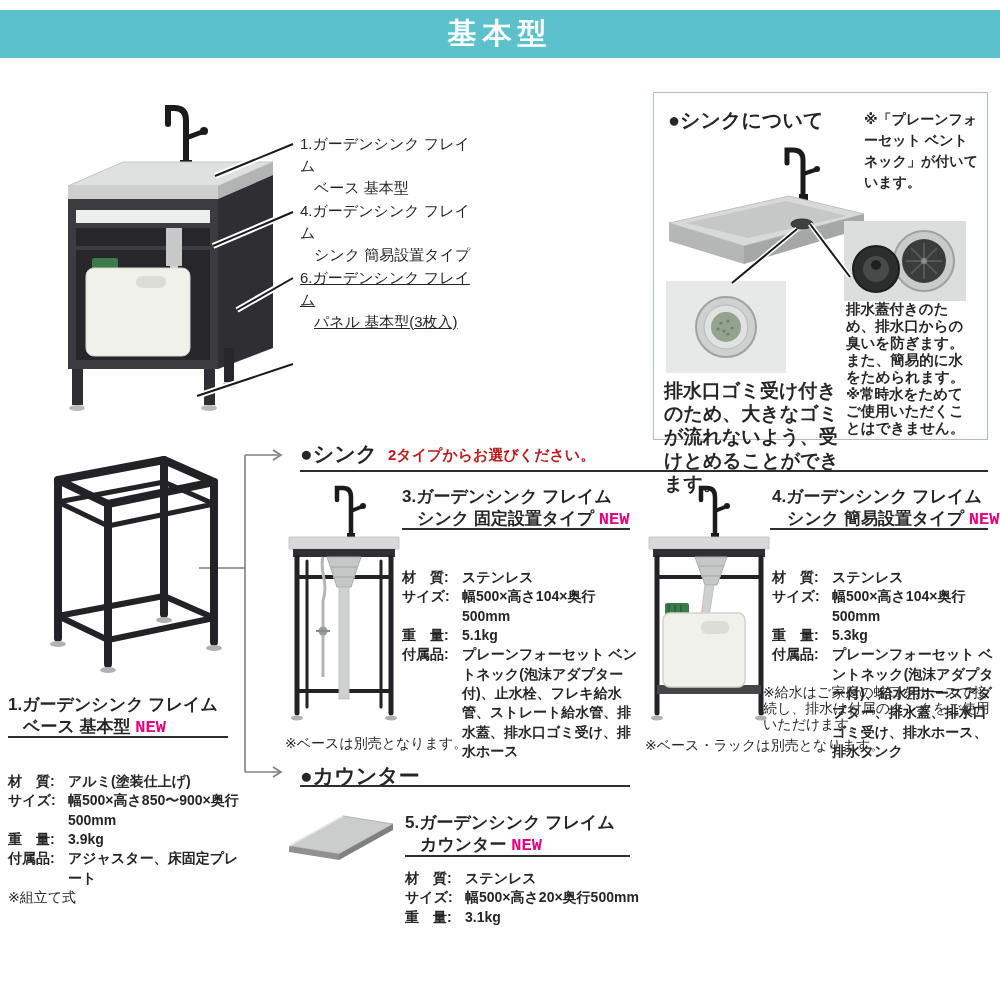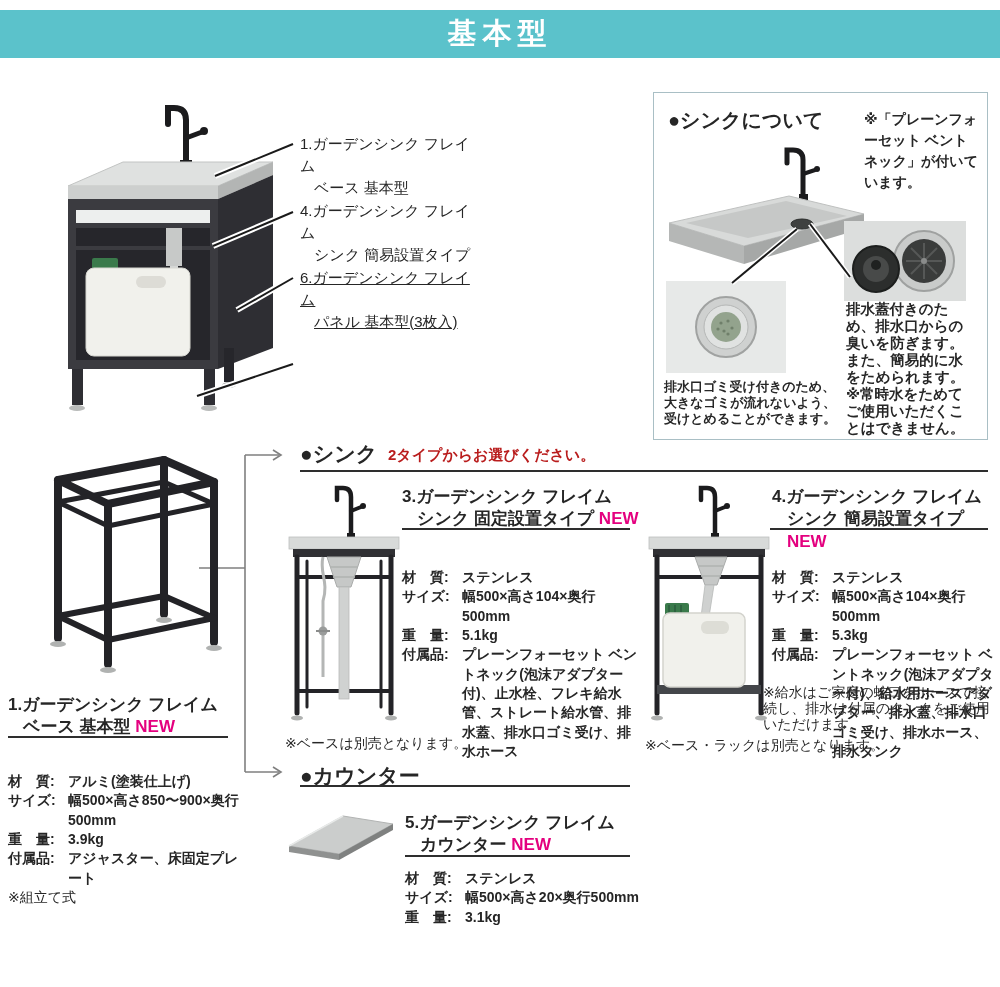--- a/index.html
+++ b/index.html
@@ -7,28 +7,28 @@
         font-family:"Liberation Sans","DejaVu Sans",sans-serif;color:#262626;overflow:hidden;}
   .abs{position:absolute;}
   .header-bar{left:0;top:10px;width:1000px;height:48px;background:#5bc2cb;
               display:flex;align-items:center;justify-content:center;}
   .header-title{color:#ffffff;font-size:29px;font-weight:bold;letter-spacing:6px;}
   .callout{font-size:15px;line-height:1.45;width:175px;}
   .callout .l2{display:block;padding-left:14px;}
   .info-box{left:653px;top:92px;width:335px;height:348px;border:1px solid #a9bfc5;box-sizing:border-box;}
   .info-title{font-size:20px;font-weight:bold;}
   .info-note{font-size:14px;font-weight:bold;line-height:1.5;}
-  .caption{font-size:13px;font-weight:bold;line-height:1.22;}
+  .caption{font-size:19px;font-weight:bold;line-height:1.22;}
   .caption-tight{font-size:14.5px;font-weight:bold;line-height:17px;}
   .heading{font-size:21px;font-weight:bold;}
   .sub-blue{font-size:15px;font-weight:bold;color:#b91c1c;}
   .rule{height:0;border-top:2px solid #2e2e2e;}
   .ptitle{font-size:17px;font-weight:bold;line-height:1.32;}
   .ptitle .l2{display:block;padding-left:15px;}
-  .new{color:#e4007f;}
+  .new{color:#e4007f;font-family:Liberation Mono, monospace;}
   .specs{font-size:14px;line-height:1.38;}
   .spec-row{display:flex;font-weight:bold;}
   .spec-label{flex:0 0 60px;white-space:nowrap;}
   .spec-value{flex:1;}
   .note{font-size:14px;}
   svg{display:block;}
 </style>
 </head>
 <body>
 

